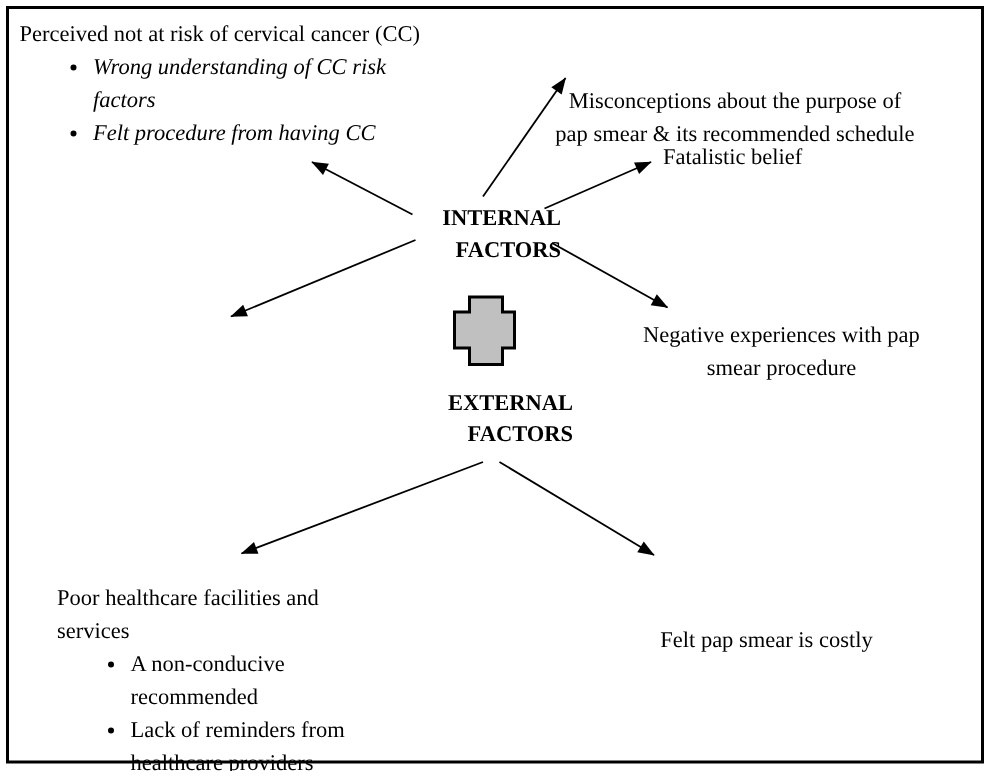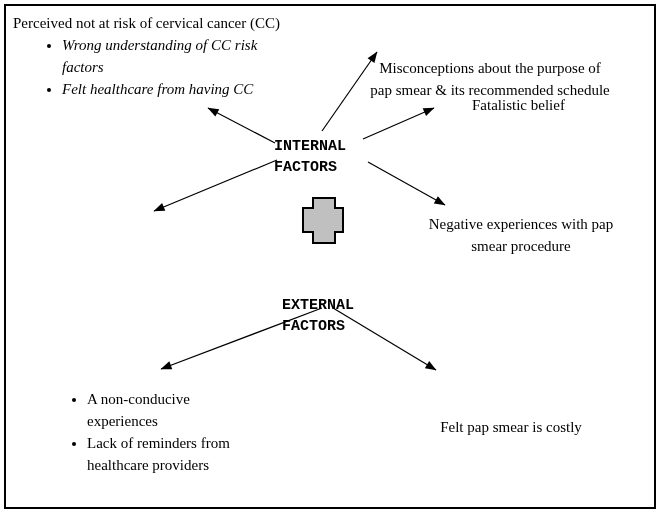--- a/index.html
+++ b/index.html
@@ -32,23 +32,22 @@
     width: 661px;
     height: 519px;
   }
   .tb {
     position: absolute;
     line-height: 22px;
   }
   .center { text-align: center; }
   .hub {
     font-weight: bold;
-    text-align: left;
+    text-align: right;
     line-height: 21px;
-    font-family: Liberation Mono, monospace;
   }
   ul.blist {
     margin: 0;
     padding-left: 49px;
     box-sizing: border-box;
     list-style: disc outside;
   }
   ul.blist li {
     line-height: 22px;
   }
@@ -74,37 +73,38 @@
     <line x1="368" y1="162" x2="445" y2="205" stroke="#000000" stroke-width="1.2" marker-end="url(#ah)"></line>
     <line x1="322" y1="308" x2="161" y2="369" stroke="#000000" stroke-width="1.2" marker-end="url(#ah)"></line>
     <line x1="333" y1="308" x2="436" y2="370" stroke="#000000" stroke-width="1.2" marker-end="url(#ah)"></line>
     <polygon points="313,198 335,198 335,208 343,208 343,232 335,232 335,243 313,243 313,232 303,232 303,208 313,208" fill="#c0c0c0" stroke="#000000" stroke-width="2"></polygon>
   </svg>
 
   <div class="tb" style="left:13px; top:12px; width:320px;">
     <div>Perceived not at risk of cervical cancer (CC)</div>
     <ul class="blist italic-list" style="width:254px;">
       <li>Wrong understanding of CC risk factors</li>
-      <li>Felt healthcare from having CC</li>
+      <li>Felt procedure from having CC</li>
     </ul>
   </div>
 
   <div class="tb center" style="left:370px; top:17px; width:240px;margin-top:40px;">Misconceptions about the purpose of pap smear &amp; its recommended schedule</div>
 
-  <div class="tb" style="left:472px; top:94px;">Fatalistic belief</div>
+  <div class="tb" style="left:442px; top:94px;">Fatalistic belief</div>
 
   <div class="tb hub" style="left:274px; top:136px; width:100px;">INTERNAL FACTORS</div>
 
 
   <div class="tb center" style="left:426px; top:213px; width:190px;font-family:Liberation Serif, serif;">Negative experiences with pap smear procedure</div>
 
-  <div class="tb hub" style="left:282px; top:259px; width:100px;margin-top:36px;">EXTERNAL FACTORS</div>
+  <div class="tb hub" style="left:282px; top:259px; width:100px;">EXTERNAL FACTORS</div>
 
   <div class="tb" style="left:38px; top:388px; width:212px;">
+    <div>Poor healthcare facilities and services</div>
     <ul class="blist">
-      <li>A non-conducive experiences</li>
+      <li>A non-conducive recommended</li>
       <li>Lack of reminders from healthcare providers</li>
     </ul>
   </div>
 
   <div class="tb center" style="left:421px; top:384px; width:180px;margin-top:32px;">Felt pap smear is costly</div>
 
 </div>
 
 </body></html>

